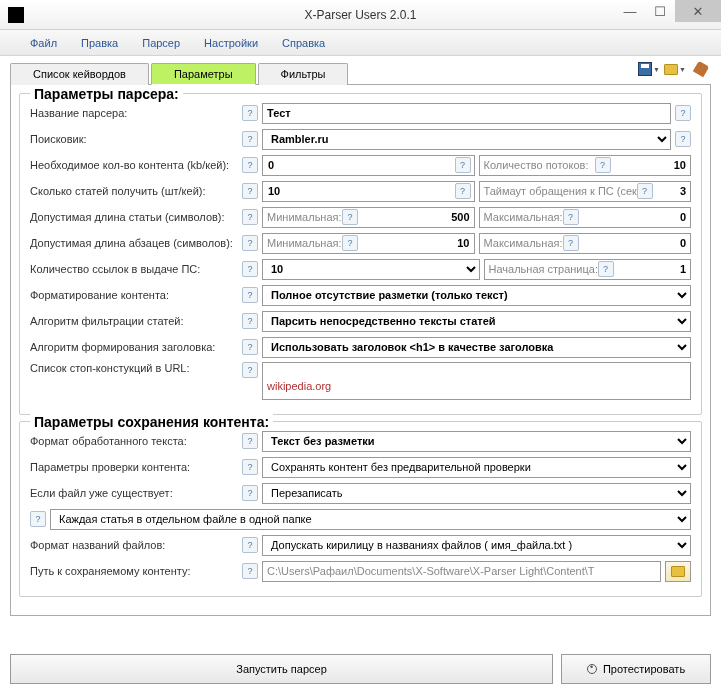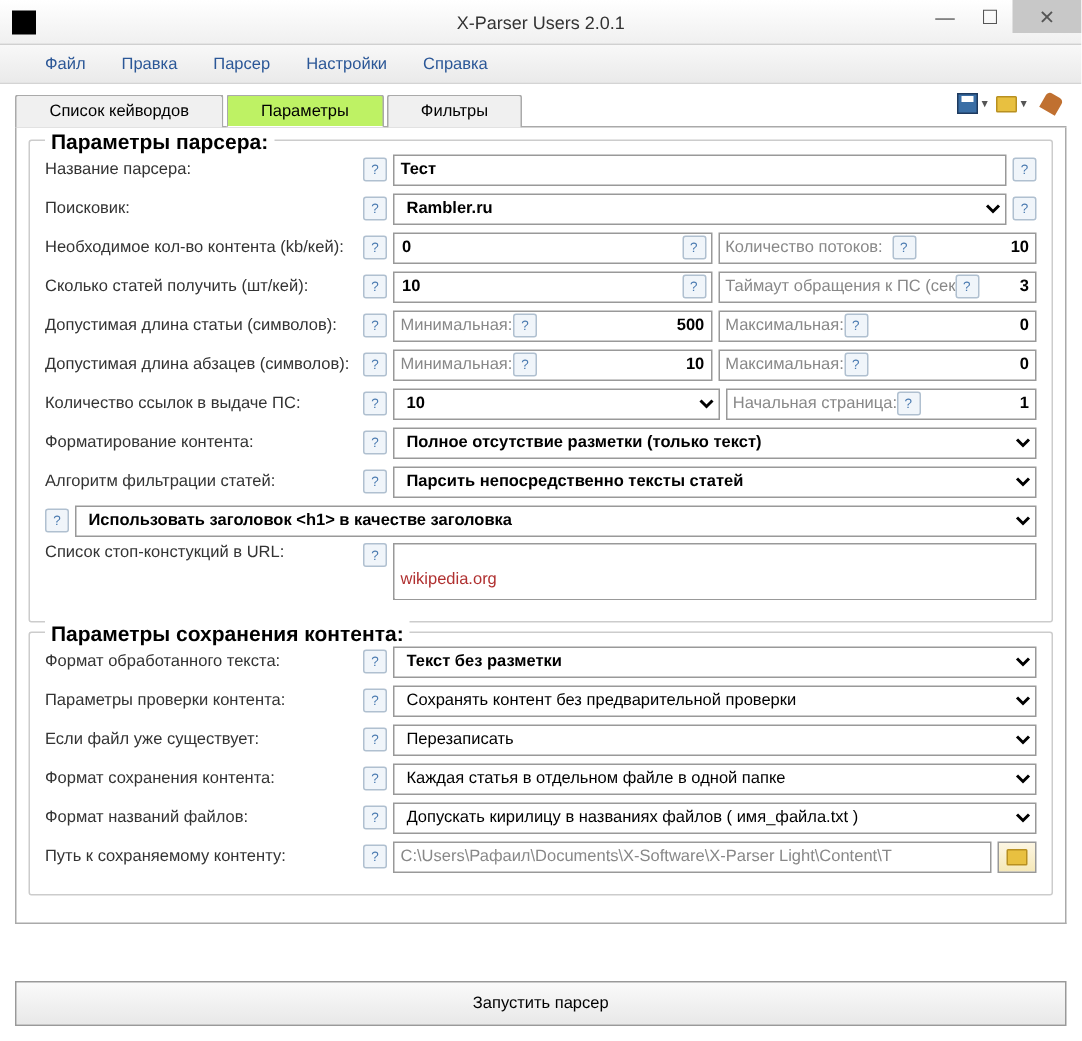--- a/index.html
+++ b/index.html
@@ -185,20 +185,21 @@
         <select class="select"><option>Полное отсутствие разметки (только текст)</option></select>
       </div>
 
       <div class="row">
         <span class="label">Алгоритм фильтрации статей:</span>
         <span class="help">?</span>
         <select class="select"><option>Парсить непосредственно тексты статей</option></select>
       </div>
 
       <div class="row">
+        <span class="label">Алгоритм формирования заголовка:</span>
         <span class="help">?</span>
         <select class="select"><option>Использовать заголовок &lt;h1&gt; в качестве заголовка</option></select>
       </div>
 
       <div class="row" style="align-items:flex-start">
         <span class="label">Список стоп-констукций в URL:</span>
         <span class="help">?</span>
         <textarea class="textarea" style="">wikipedia.org</textarea>
       </div>
     </div>
@@ -215,21 +216,20 @@
         <span class="label">Параметры проверки контента:</span>
         <span class="help">?</span>
         <select class="select" style="font-weight:normal"><option>Сохранять контент без предварительной проверки</option></select>
       </div>
       <div class="row">
         <span class="label">Если файл уже существует:</span>
         <span class="help">?</span>
         <select class="select" style="font-weight:normal"><option>Перезаписать</option></select>
       </div>
       <div class="row">
-        <span class="label">Формат сохранения контента:</span>
         <span class="help">?</span>
         <select class="select" style="font-weight:normal"><option>Каждая статья в отдельном файле в одной папке</option></select>
       </div>
       <div class="row">
         <span class="label">Формат названий файлов:</span>
         <span class="help">?</span>
         <select class="select" style="font-weight:normal"><option>Допускать кирилицу в названиях файлов ( имя_файла.txt )</option></select>
       </div>
       <div class="row">
         <span class="label">Путь к сохраняемому контенту:</span>
@@ -241,13 +241,17 @@
       </div>
     </div>
 
   </div>
 </div>
 
 <div class="bottom-bar">
   <button class="big-btn">
       <span>Запустить парсер</span>
     </button>
+  <button class="big-btn test-btn">
+      <span class="target-ic"></span>
+      <span>Протестировать</span>
+    </button>
 </div>
 
 </body></html>

